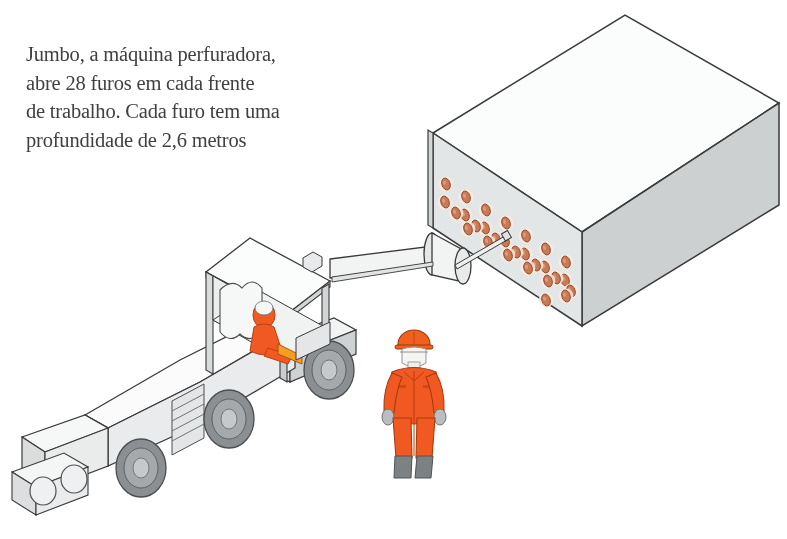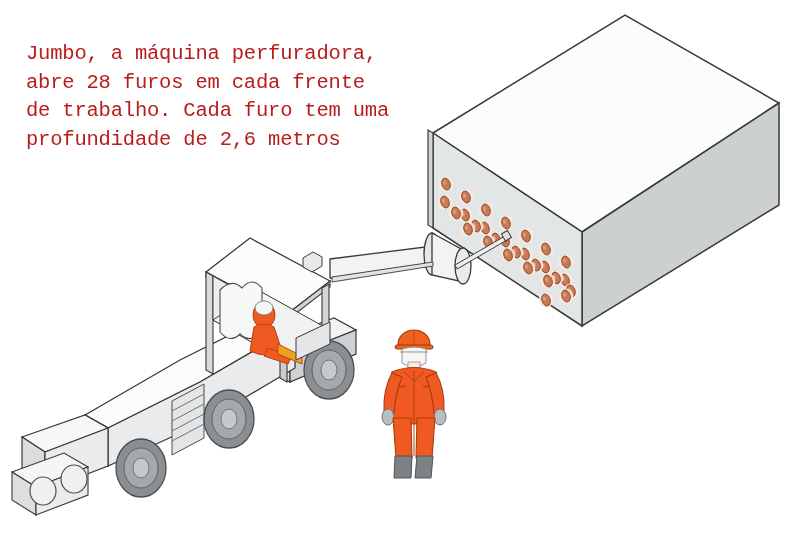--- a/index.html
+++ b/index.html
@@ -15,22 +15,22 @@
     width: 787px;
     height: 539px;
     background: #ffffff;
     overflow: hidden;
   }
   #caption {
     position: absolute;
     left: 26px;
     top: 40px;
     width: 400px;
-    color: #b91c1c;
-    font-family: Liberation Mono, monospace;
+    color: #404040;
+    font-family: Liberation Serif, serif;
     font-size: 20.5px;
     line-height: 28.5px;
     letter-spacing: -0.2px;
     white-space: pre-line;
     font-weight: 400;
   }
   #art {
     position: absolute;
     left: 0;
     top: 0;

